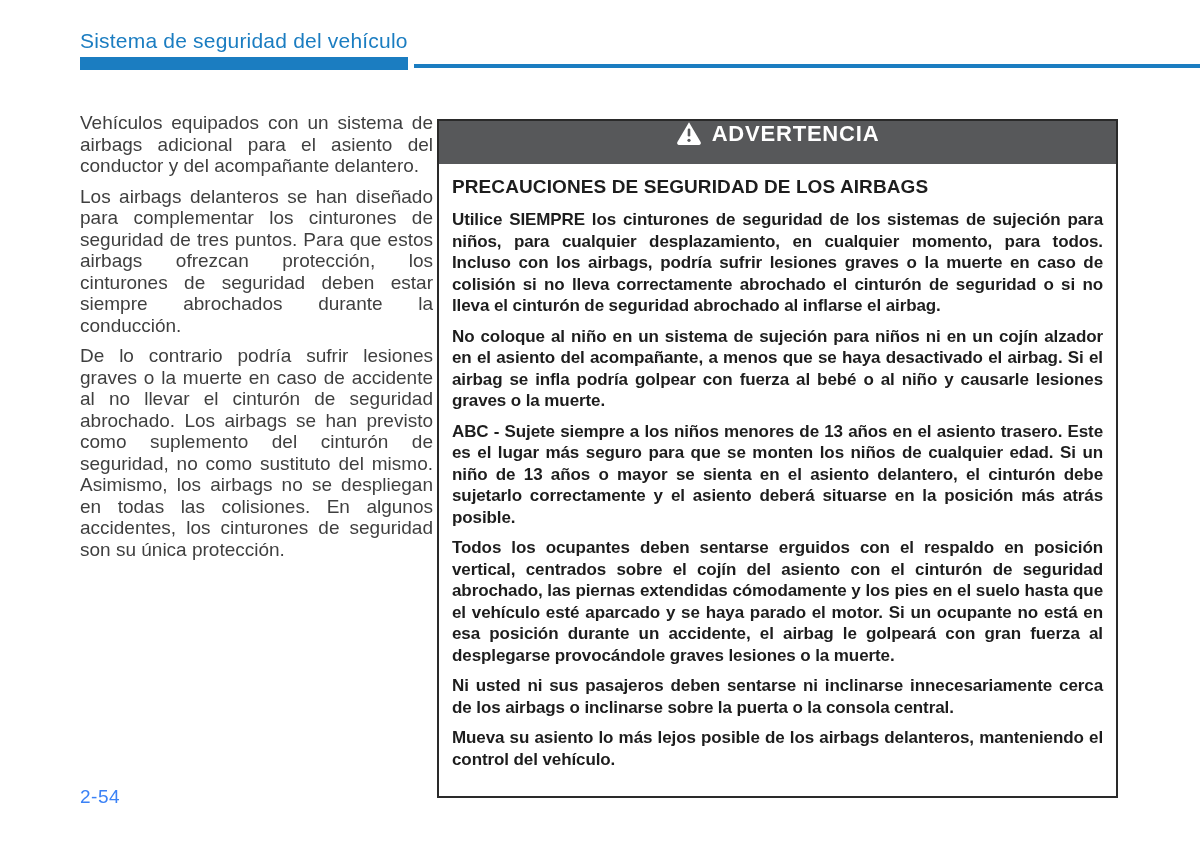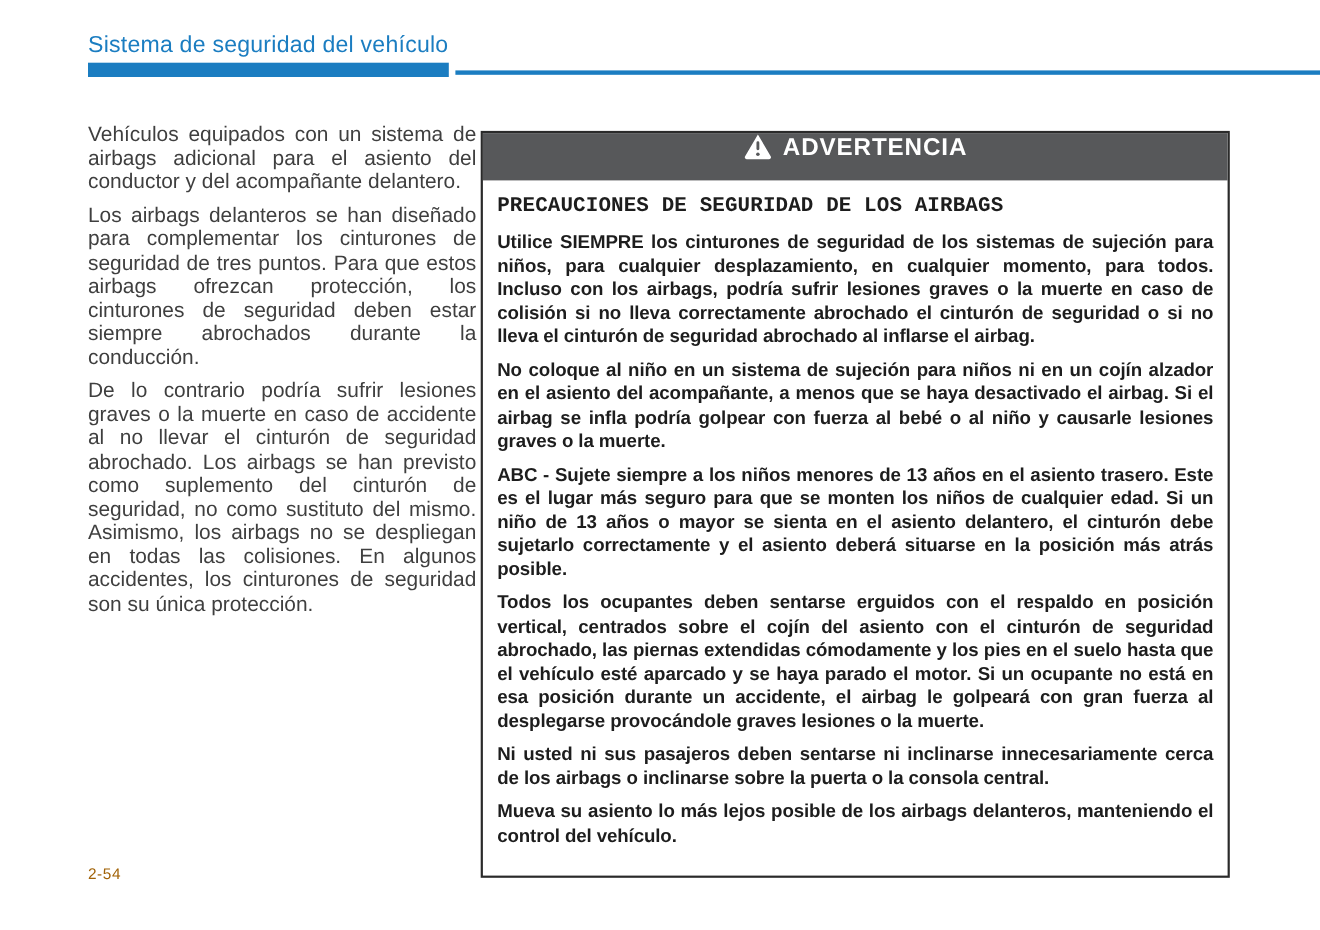--- a/index.html
+++ b/index.html
@@ -81,39 +81,38 @@
   .warning-header svg { display: block; }
   .warning-body {
     padding: 9px 13px 10px 13px;
     color: #1d1d1d;
   }
   .warning-body h2 {
     font-size: 19px;
     font-weight: 700;
     margin: 3px 0 11px 0;
     letter-spacing: 0.1px;
-    font-family: Liberation Mono, monospace;
   }
   .warning-body p {
     font-size: 17px;
     font-weight: 700;
     line-height: 21.5px;
     text-align: justify;
     letter-spacing: -0.1px;
     margin: 0 0 9px 0;
   }
   .warning-body p:last-child { margin-bottom: 16px; }
 
   
   .page-number {
     position: absolute;
     left: 80px;
     top: 786px;
-    font-size: 14px;
-    color: #a16207;
+    font-size: 19px;
+    color: #3b82f6;
     letter-spacing: 0.5px;
   }
 </style>
 </head>
 <body>
 
 <div class="page">
 
   <div class="chapter-title">Sistema de seguridad del vehículo</div>
   <div class="title-bar-thick"></div>

